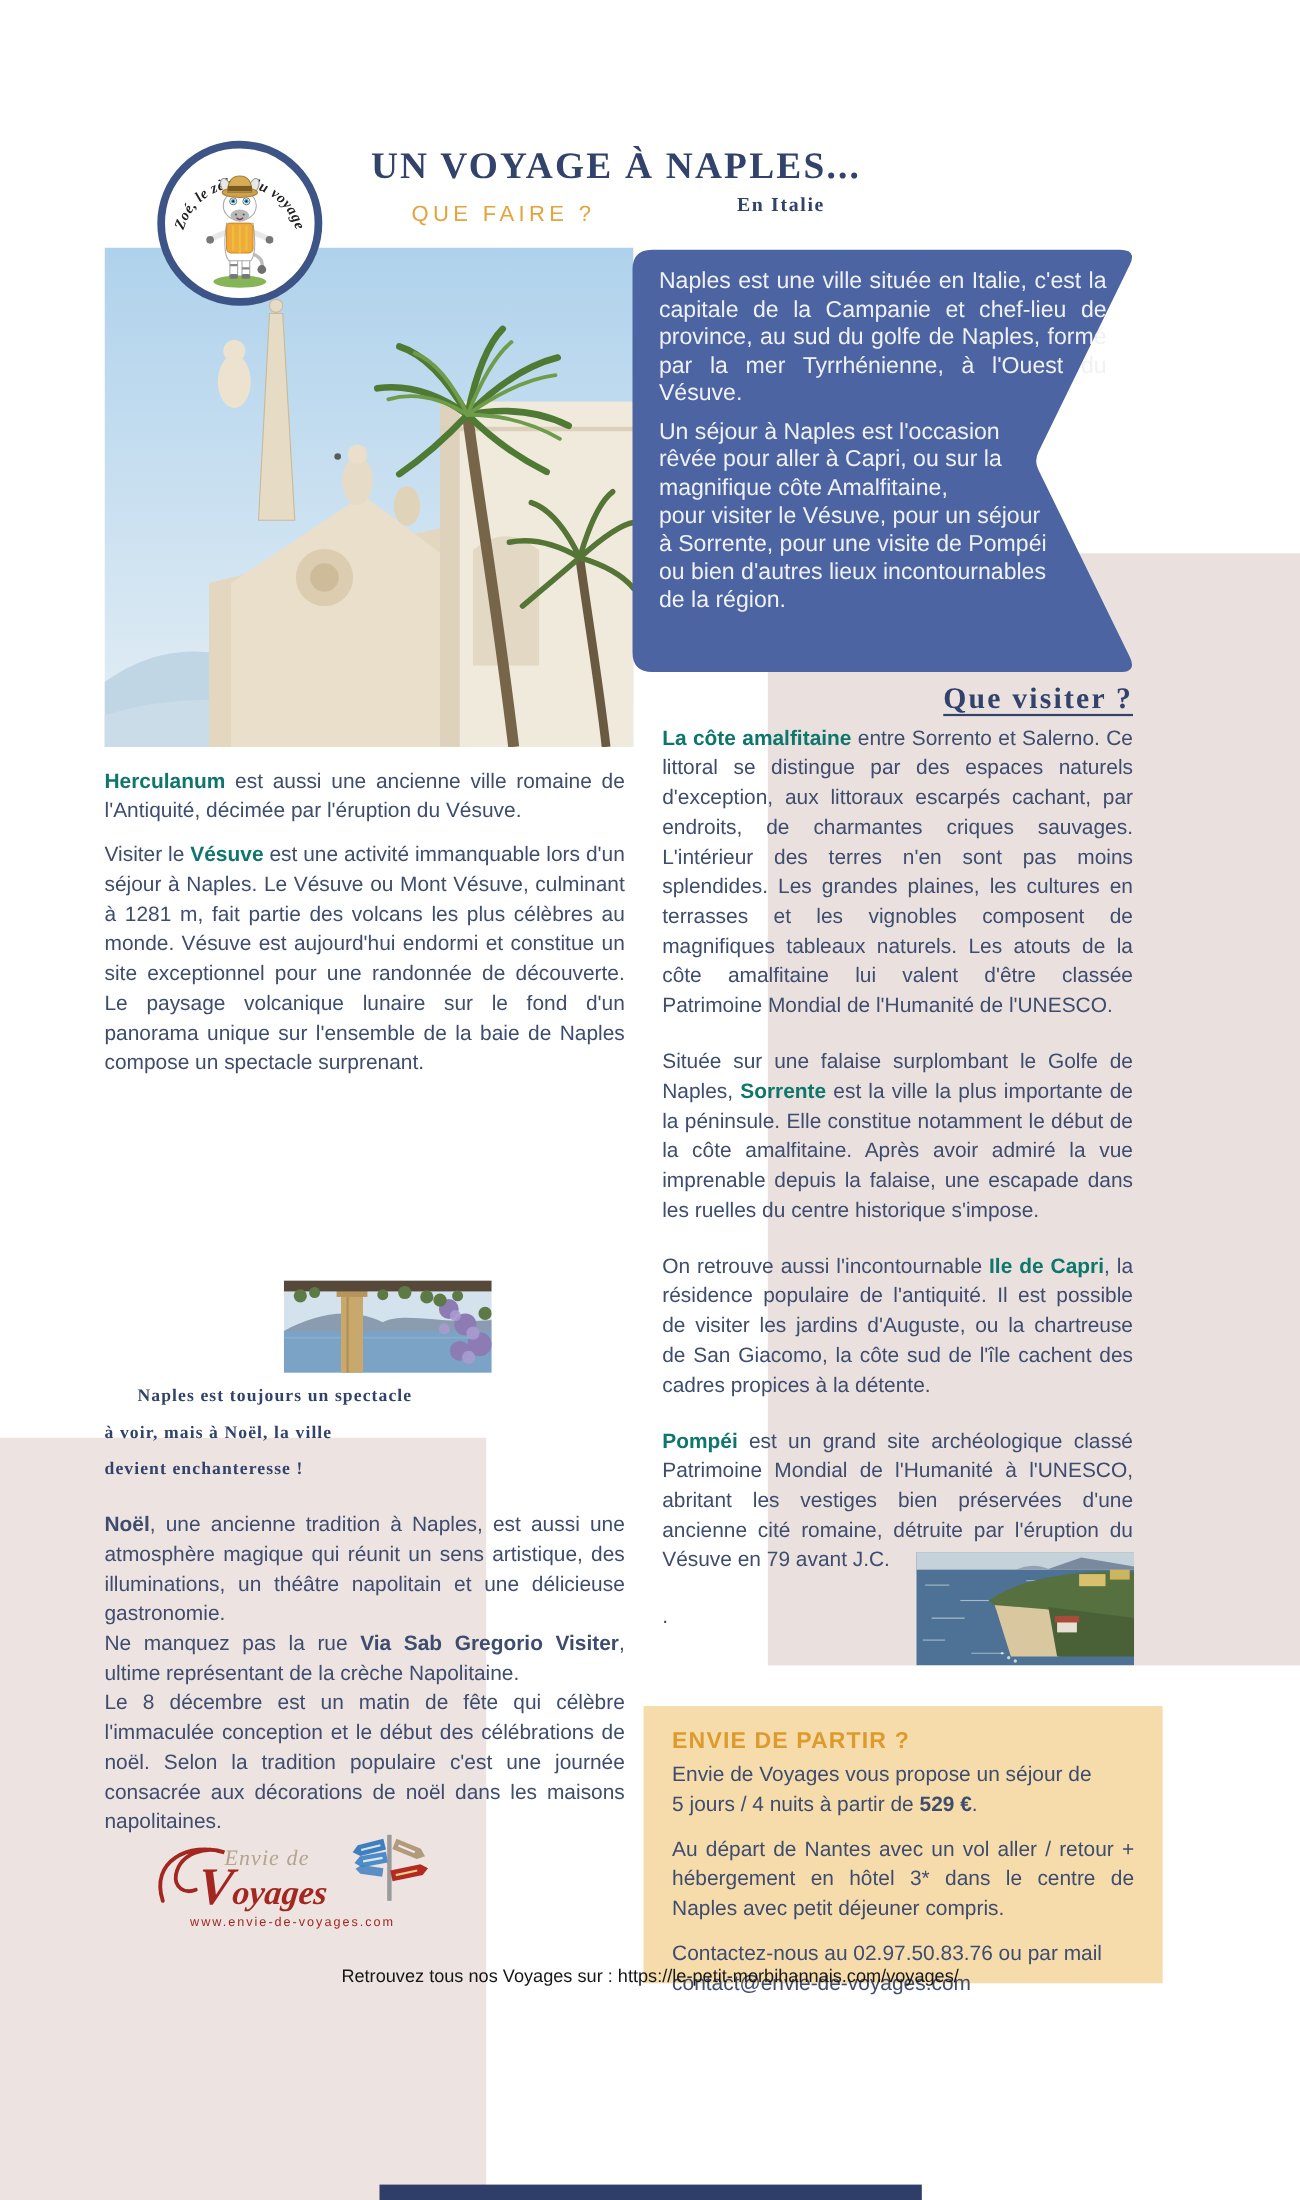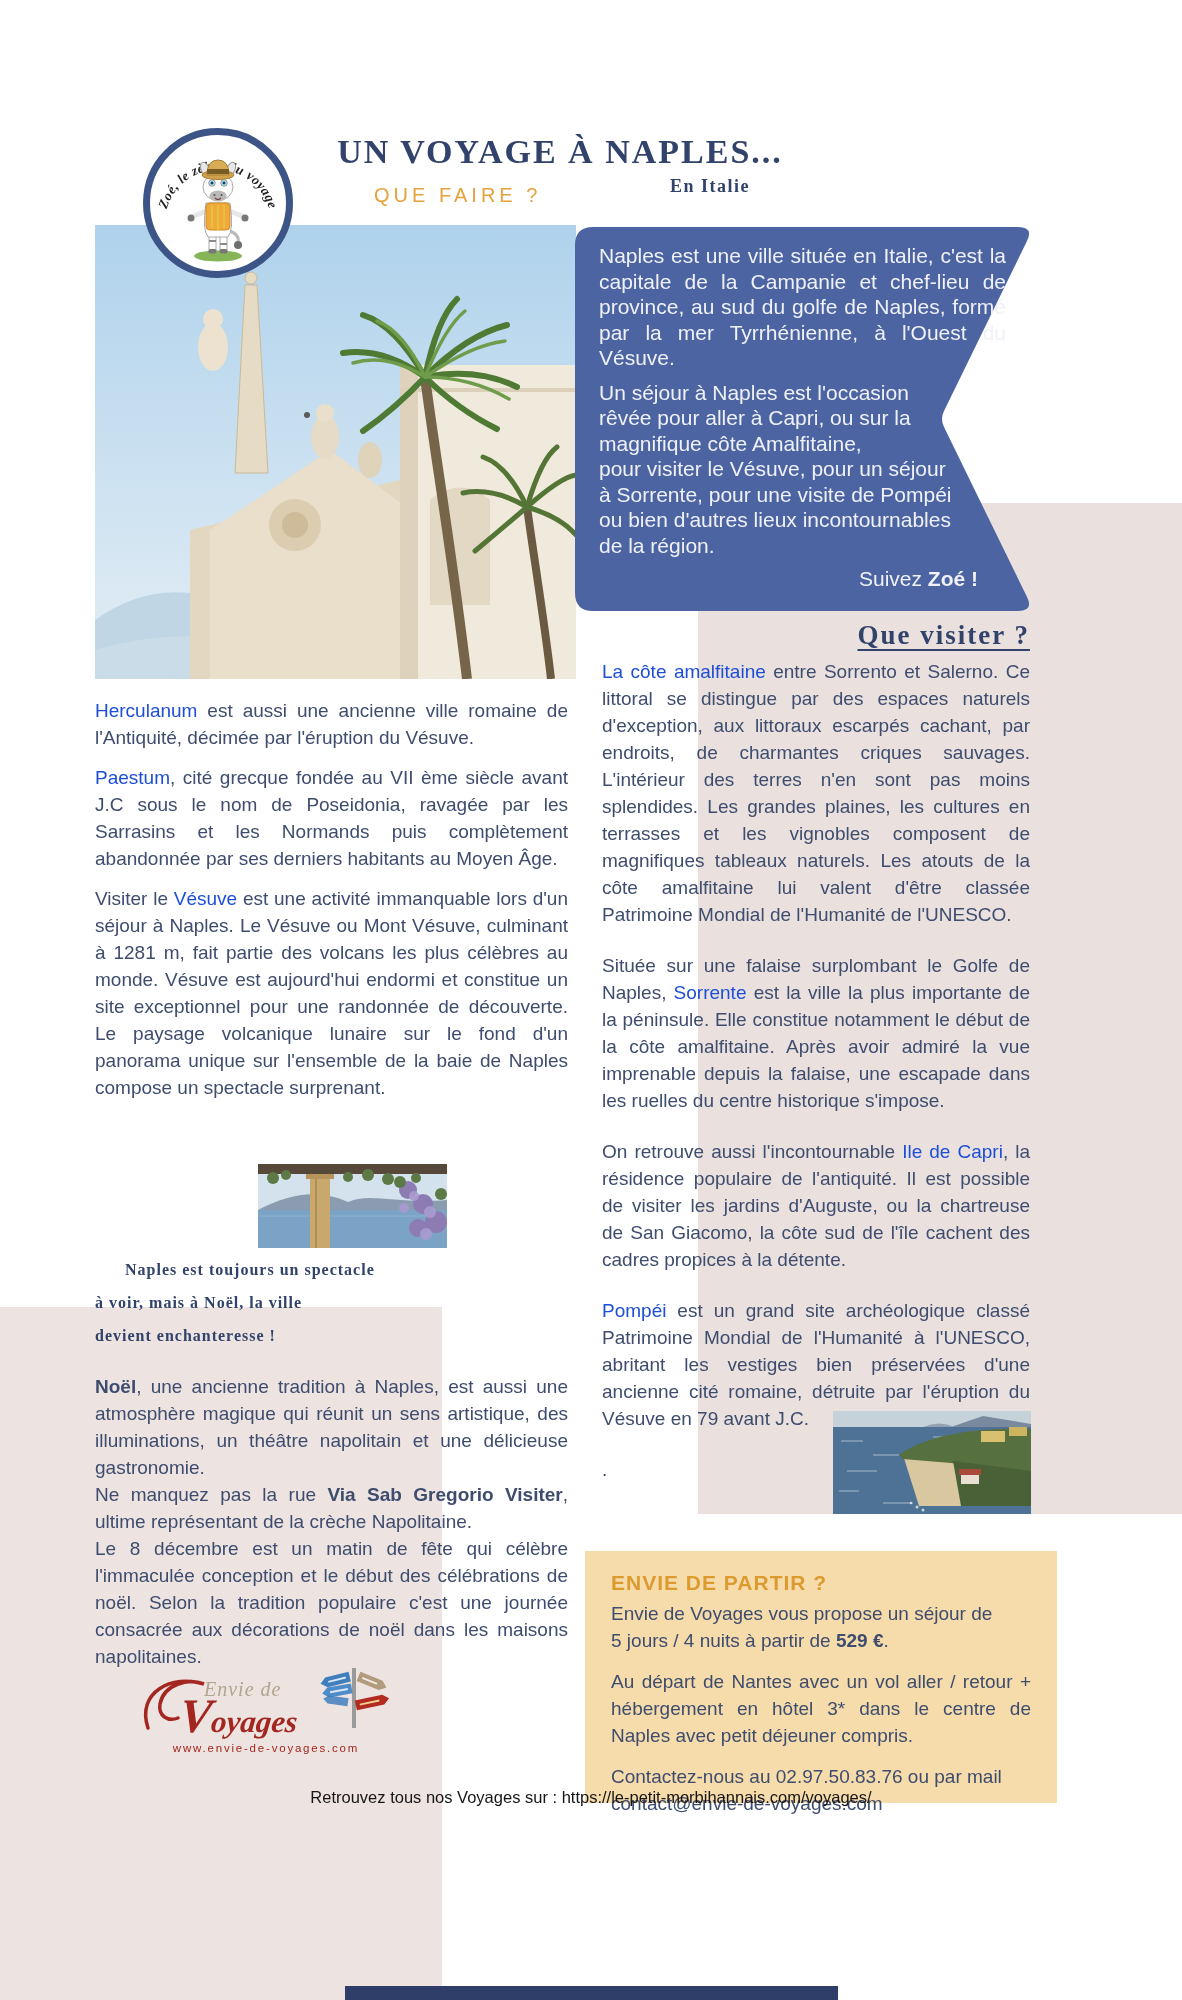--- a/index.html
+++ b/index.html
@@ -38,21 +38,21 @@
   .bubble-p1{text-align:justify;}
   .bubble-p2{margin-top:9px !important;}
   .bubble-cta{margin-top:8px !important;text-align:right;padding-right:28px;}
 
   
   .para{font-size:19px;line-height:27px;color:#3E4C6E;text-align:justify;
     white-space:pre-line;margin:0 0 13px 0;}
   .leftcol{left:95px;top:697px;width:473px;z-index:2;}
   .rightcol{left:602px;top:658px;width:428px;z-index:2;}
   .rightcol .para{margin-bottom:24px;}
-  .hl{color:#1d4ed8;font-weight:400;}
+  .hl{color:#0f766e;font-weight:700;}
   .b{font-weight:700;}
 
   .que-visiter{left:602px;top:620px;width:428px;text-align:right;z-index:2;
     font-family:"Liberation Serif",serif;font-weight:700;font-size:27px;
     letter-spacing:2px;color:#31426B;}
   .que-visiter span{text-decoration:underline;text-decoration-thickness:2px;text-underline-offset:5px;}
 
   .noel-heading{left:95px;top:1253px;width:410px;z-index:2;
     font-family:"Liberation Serif",serif;font-weight:700;font-size:16px;
     line-height:33px;letter-spacing:1px;color:#31426B;white-space:pre-line;text-indent:30px;}
@@ -199,37 +199,35 @@
 </svg>
 <div class="abs bubble-text">
   <p class="bubble-p1"><span>Naples est une ville située en Italie, c'est la capitale de la Campanie et chef-lieu de province, au sud du golfe de Naples, formé par la mer Tyrrhénienne, à l'Ouest du Vésuve.</span></p>
   <p class="bubble-p2"><span>Un séjour à Naples est l'occasion
 rêvée pour aller à Capri, ou  sur la
 magnifique côte Amalfitaine,
 pour visiter le Vésuve, pour un séjour
 à Sorrente, pour une visite de Pompéi
 ou bien d'autres lieux incontournables
 de la région.</span></p>
-  <p class="bubble-cta"><span>Suivez </span><span class="b">Zoé !</span></p>
 </div>
 
 <div class="abs que-visiter">
   <span>Que visiter ?</span>
 </div>
 <div class="abs rightcol">
   <p class="para"><span class="hl">La côte amalfitaine</span><span> entre Sorrento et Salerno. Ce littoral se distingue par des espaces naturels d'exception, aux littoraux escarpés cachant, par endroits, de charmantes criques sauvages. L'intérieur des terres n'en sont pas moins splendides. Les grandes plaines, les cultures en terrasses et les vignobles composent de magnifiques tableaux naturels. Les atouts de la côte amalfitaine lui valent d'être classée Patrimoine Mondial de l'Humanité de l'UNESCO.</span></p>
   <p class="para"><span>Située sur une falaise surplombant le Golfe de Naples, </span><span class="hl">Sorrente</span><span> est la ville la plus importante de la péninsule. Elle constitue notamment le début de la côte amalfitaine. Après avoir admiré la vue imprenable depuis la falaise, une escapade dans les ruelles du centre historique s'impose.</span></p>
   <p class="para"><span>On retrouve aussi l'incontournable </span><span class="hl">Ile de Capri</span><span>, la résidence populaire de l'antiquité. Il est possible de visiter les jardins d'Auguste, ou la chartreuse de San Giacomo, la côte sud de l'île cachent des cadres propices à la détente.</span></p>
   <p class="para"><span class="hl">Pompéi</span><span> est un grand site archéologique classé Patrimoine Mondial de l'Humanité à l'UNESCO, abritant les vestiges bien préservées d'une ancienne cité romaine, détruite par l'éruption du Vésuve en 79 avant J.C.</span></p>
   <p class="para"><span>.</span></p>
 </div>
 
 <div class="abs leftcol">
   <p class="para"><span class="hl">Herculanum</span><span> est aussi une ancienne ville romaine de l'Antiquité, décimée par l'éruption du Vésuve.</span></p>
-  <p class="para"><span class="hl">Paestum</span><span>, cité grecque fondée au VII ème siècle avant J.C sous le nom de Poseidonia, ravagée par les Sarrasins et les Normands puis complètement abandonnée par ses derniers habitants au Moyen Âge.</span></p>
   <p class="para"><span>Visiter le </span><span class="hl">Vésuve</span><span> est une activité immanquable lors d'un séjour à Naples. Le Vésuve ou Mont Vésuve, culminant à 1281 m, fait partie des volcans les plus célèbres au monde. Vésuve est aujourd'hui endormi et constitue un site exceptionnel pour une randonnée de découverte. Le paysage volcanique lunaire sur le fond d'un panorama unique sur l'ensemble de la baie de Naples compose un spectacle surprenant.</span></p>
 </div>
 
 <svg class="abs photo-pergola" viewBox="0 0 189 84" preserveAspectRatio="none">
   <rect width="189" height="84" fill="#D3E2EC"></rect>
   <rect y="46" width="189" height="38" fill="#7BA3C6"></rect>
   <path d="M0 46 C30 30 60 24 90 38 C110 28 140 40 189 36 L189 46 L0 46 Z" fill="#8B9CB0"></path>
   <line x1="0" y1="52" x2="189" y2="52" stroke="#8FB2CF" stroke-width="1.5" opacity="0.7"></line>
   <rect x="52" y="10" width="20" height="74" fill="#C9A86E"></rect>
   <rect x="48" y="7" width="28" height="8" fill="#B6955C"></rect>

